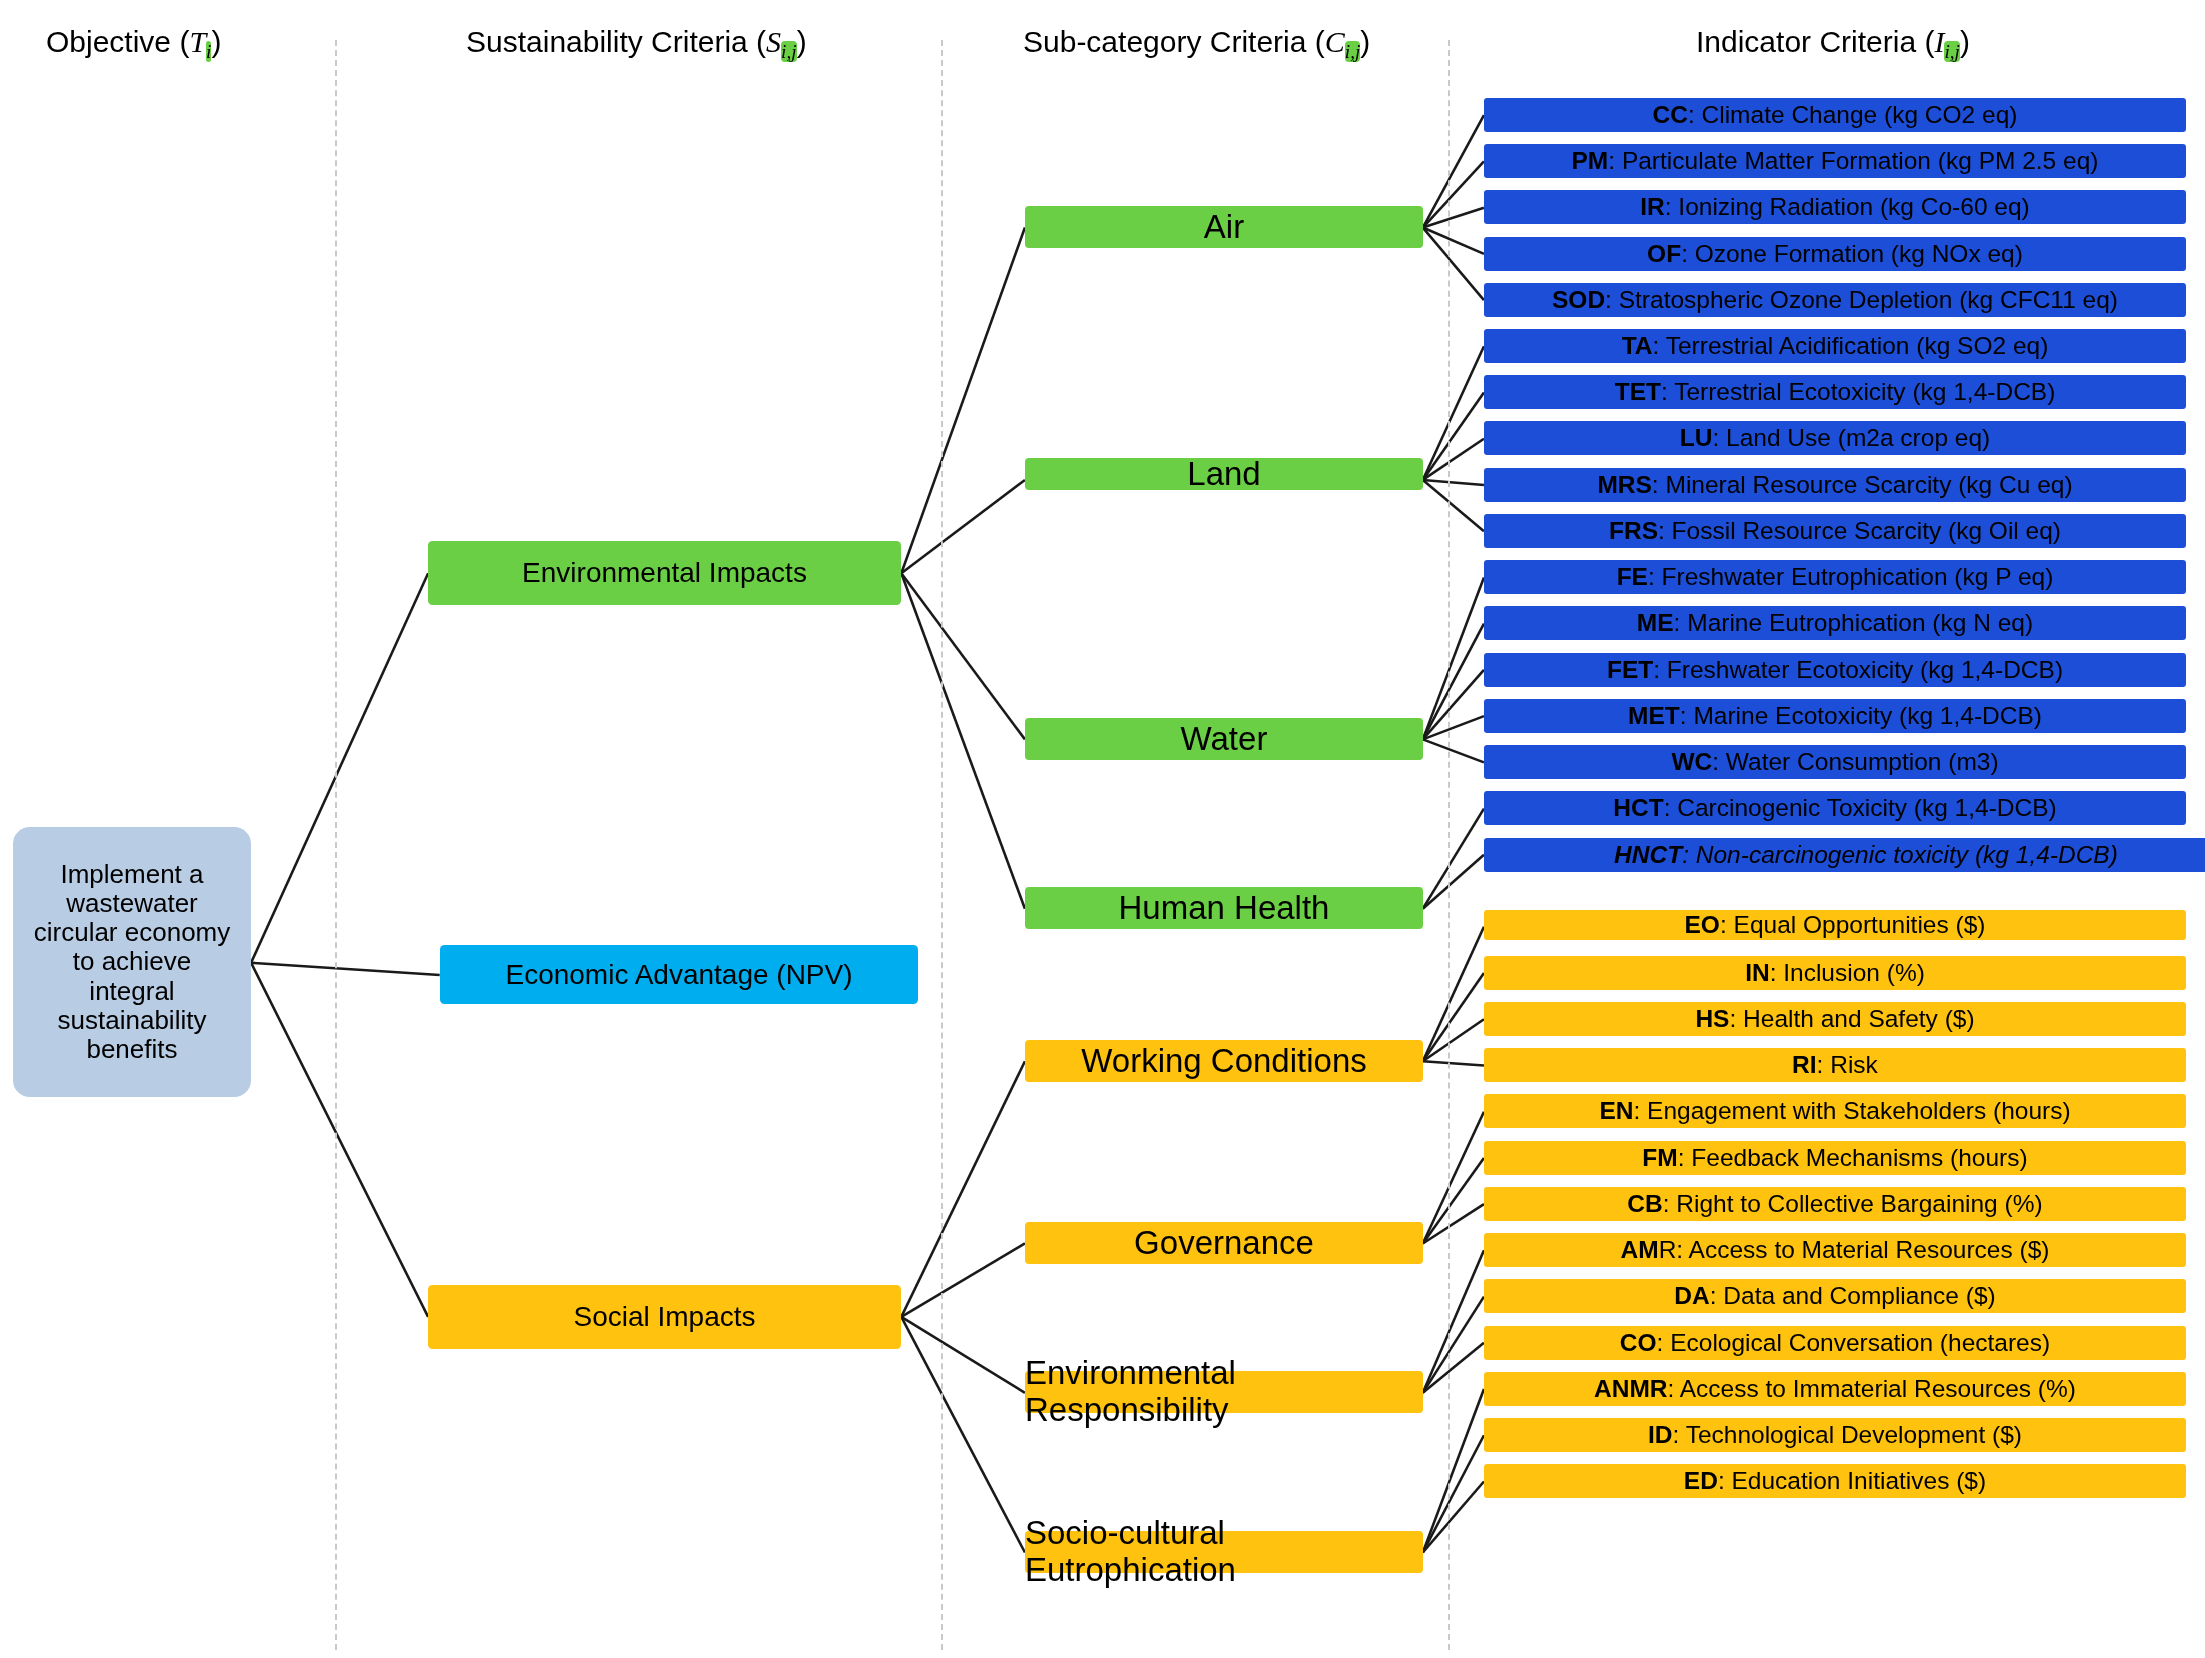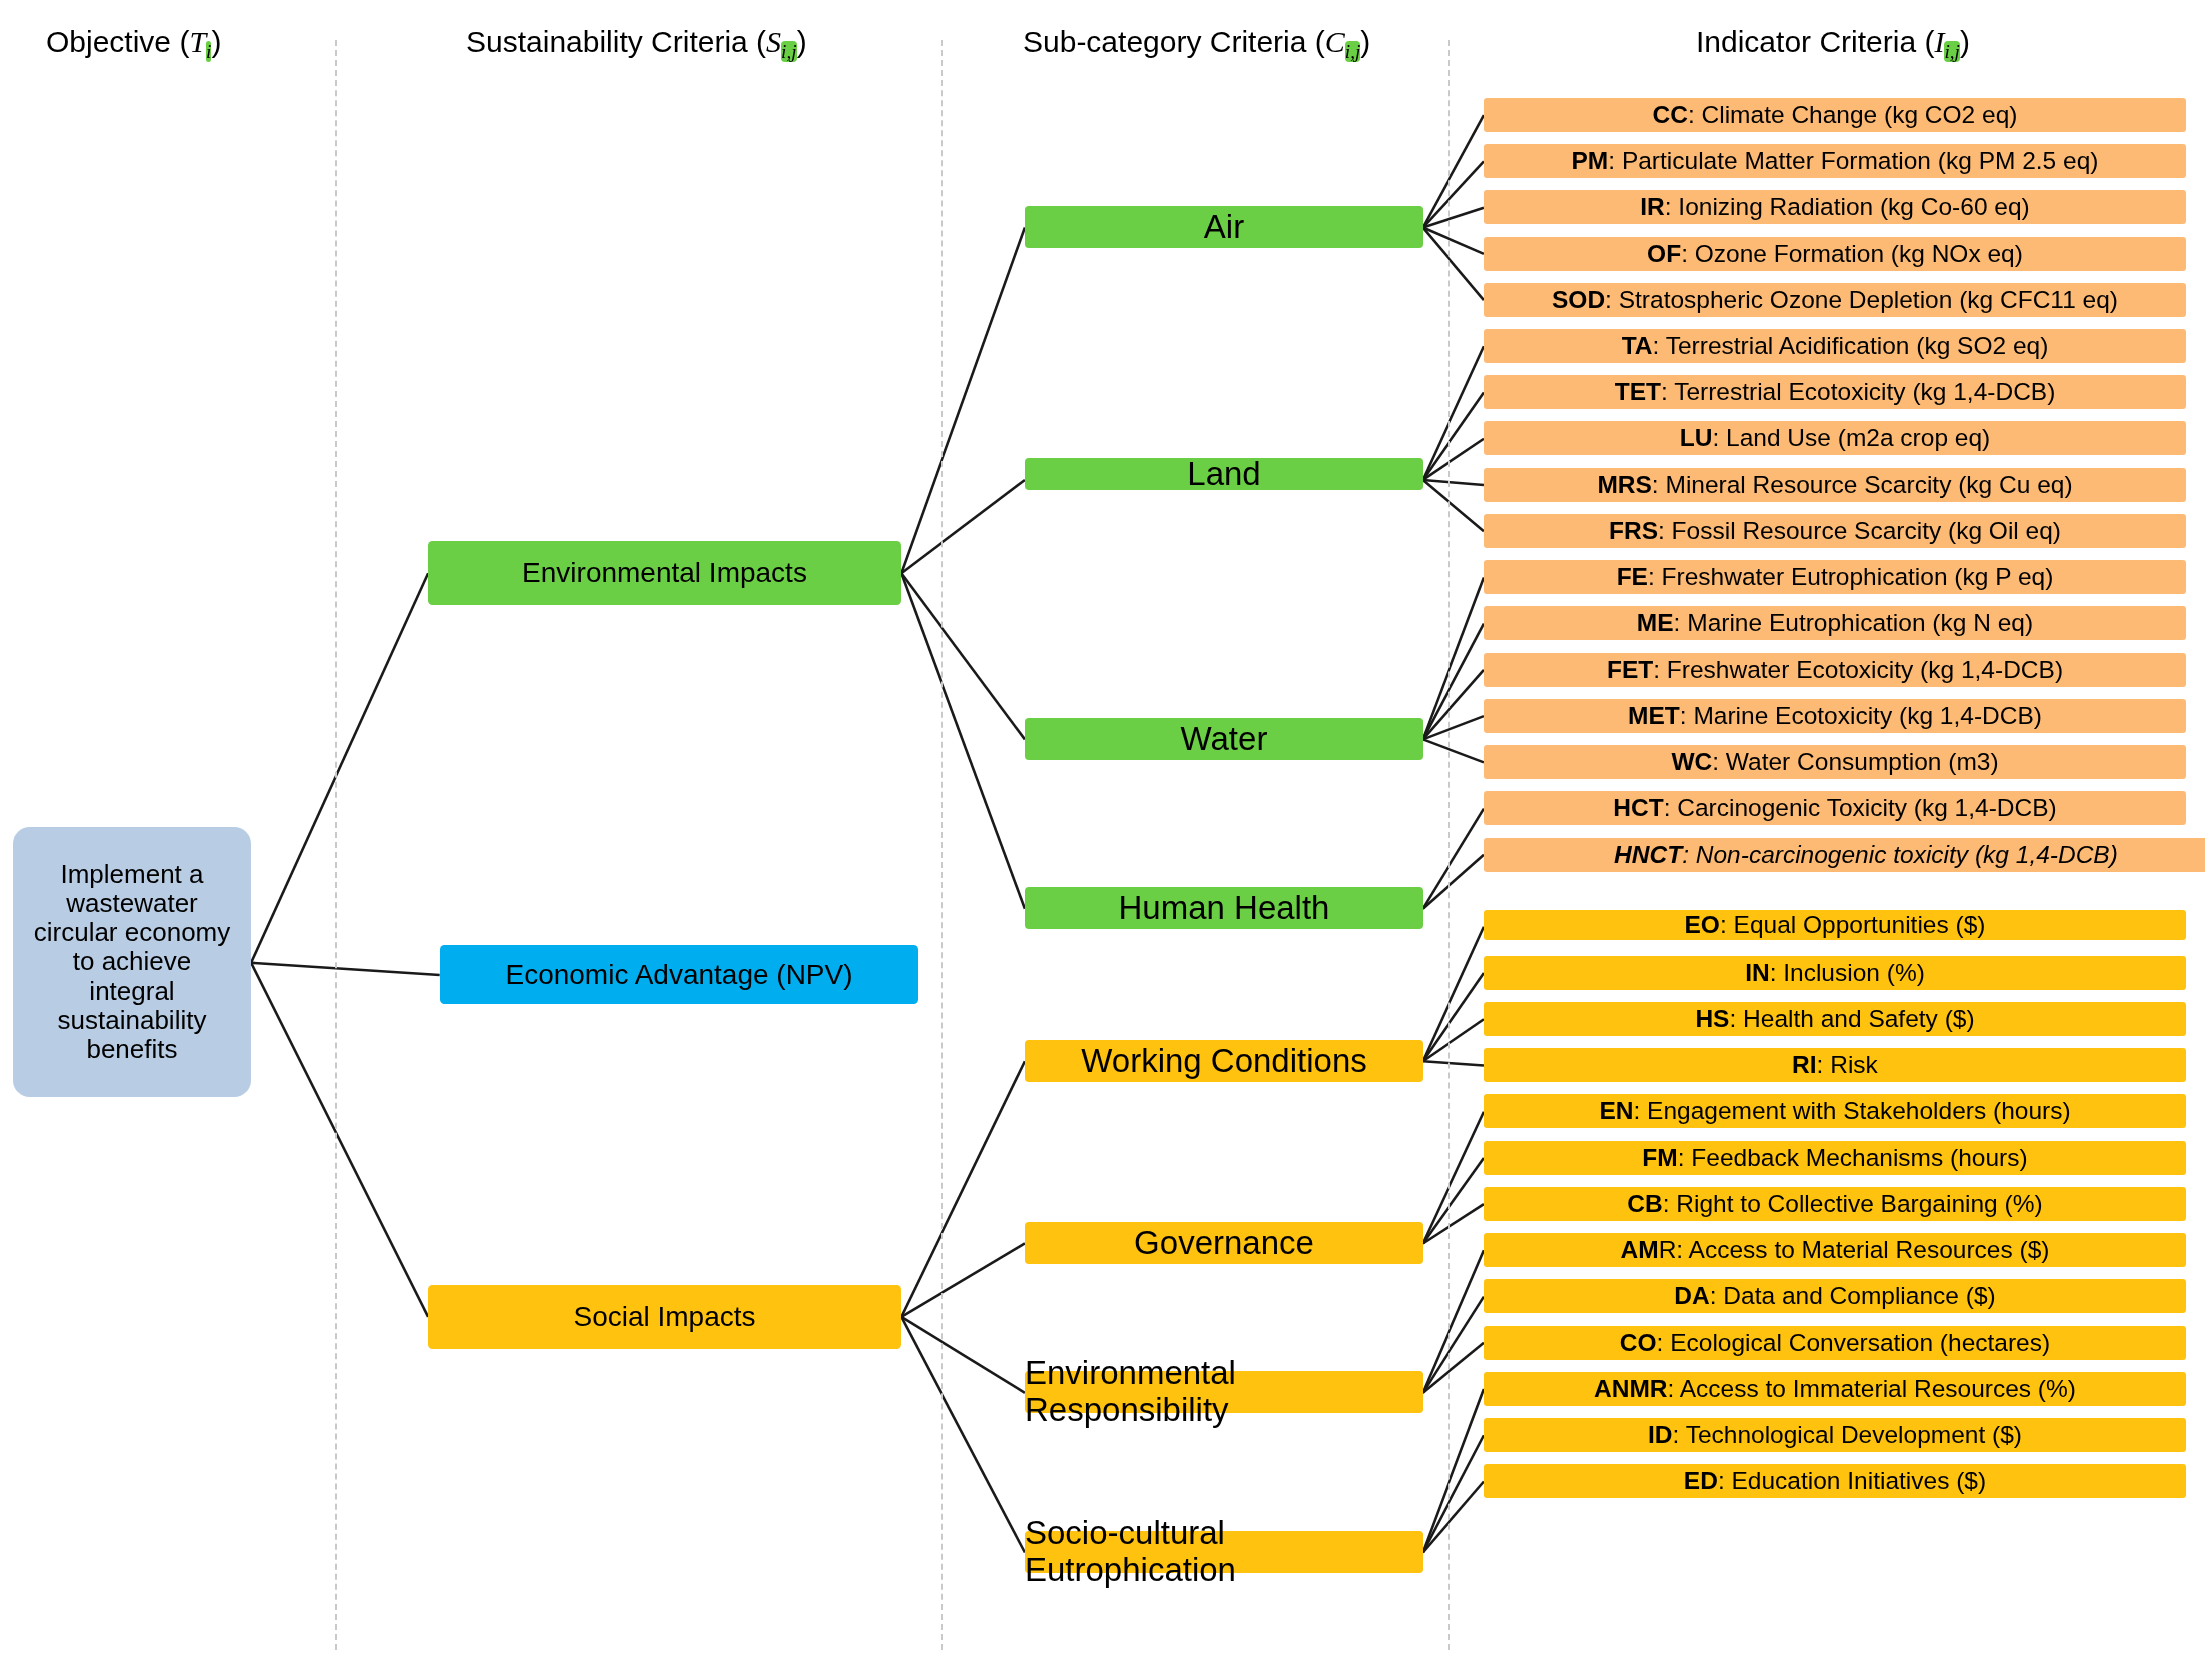--- a/index.html
+++ b/index.html
@@ -20,21 +20,21 @@
   .objective span{display:block;}
 
   .crit{font-size:28px;border-radius:4.5px;}
   .crit.green{background:#6BCF45;}
   .crit.blue{background:#00AEEF;}
   .crit.orange{background:#FFC20E;}
 
   .sub{font-size:33px;border-radius:3.9px;background:#6BCF45;}
   .sub.orange{background:#FFC20E;}
 
-  .ind{font-size:24.5px;border-radius:3.2px;background:#fdba74;padding:0 6.4px;white-space:nowrap;}
+  .ind{font-size:24.5px;border-radius:3.2px;background:#1d4ed8;padding:0 6.4px;white-space:nowrap;}
   .ind.orange{background:#FFC20E;}
   .ind b{font-weight:bold;}
 
   svg.links{position:absolute;left:0;top:0;width:2205px;height:1659px;pointer-events:none;}
   svg.links line{stroke:#1a1a1a;stroke-width:4;}
 </style>
 </head>
 <body>
 
 <div id="canvas">

